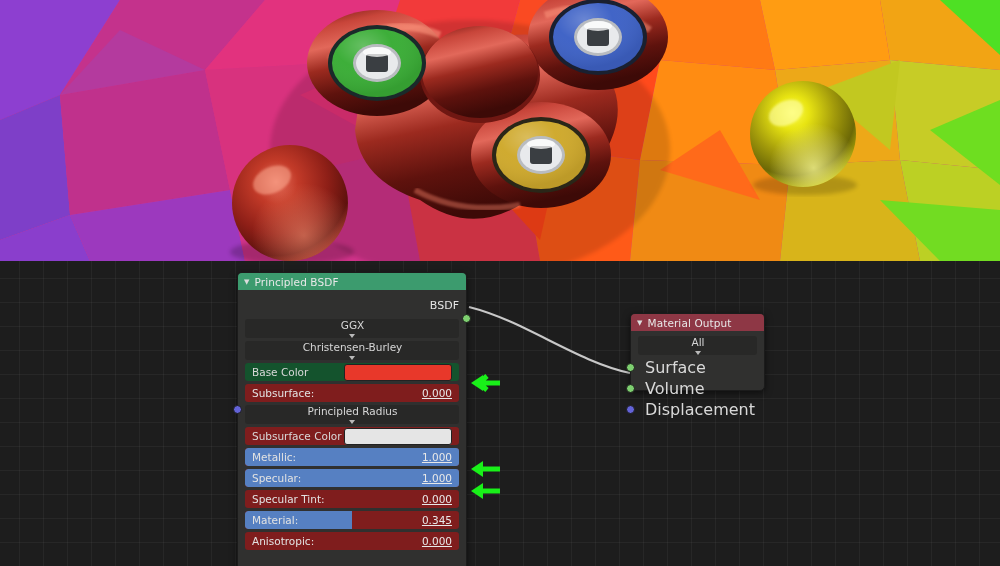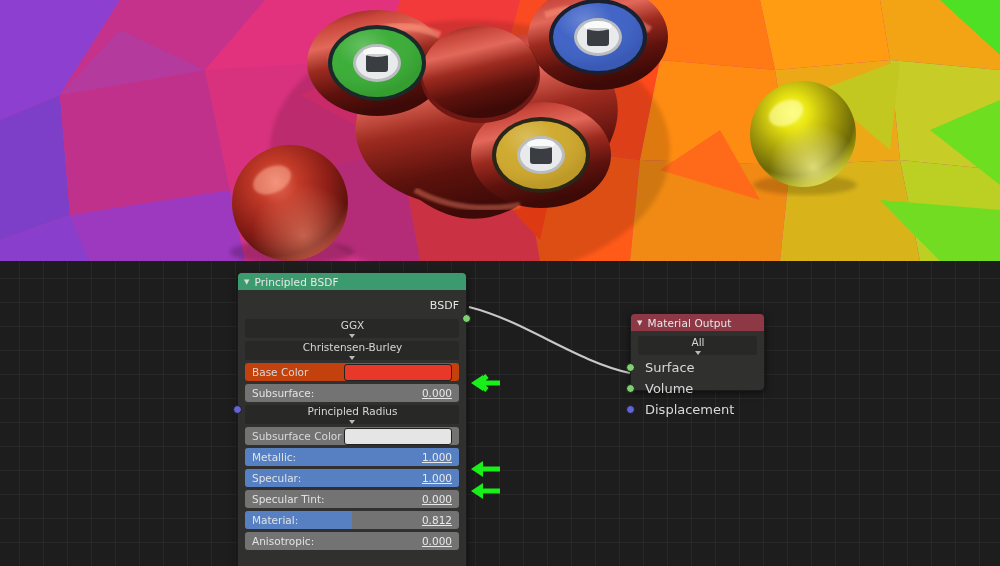--- a/index.html
+++ b/index.html
@@ -31,29 +31,29 @@
   .row { position:relative; height:18px; margin:0 7px 3px 7px; display:flex;
     align-items:center; border-radius:3px; font-size:10.5px; }
 
   .out-row { height:19px; margin:1px 7px 4px 7px; display:flex; align-items:center;
     justify-content:flex-end; font-size:11px; color:#e4e4e4; }
 
   .select { background:#282827; color:#d6d6d6; padding-left:7px; justify-content:space-between;
     padding-right:6px; height:19px;flex-direction:column; }
   .select .chev { font-size:8px; color:#b9b9b9; transform:scaleX(1.5); }
 
-  .field { background:#737373; color:#e2e2e2; padding:0 7px; justify-content:space-between; overflow:hidden; }
+  .field { background:#7f1d1d; color:#e2e2e2; padding:0 7px; justify-content:space-between; overflow:hidden; }
   .field .fill { position:absolute; left:0; top:0; bottom:0; background:#5680c2; border-radius:3px 0 0 3px; }
   .field .lbl, .field .val { position:relative; z-index:2; }
   .field .val { color:#e8e8e8;text-decoration:underline; }
 
   .colorrow { justify-content:space-between; padding-left:7px; color:#d9d9d9; }
   .swatch { width:108px; height:17px; border-radius:3px; border:1px solid #222; }
 
-  .outlabel { padding-left:7px; color:#d9d9d9; font-size:13px; display:flex; align-items:center; height:18px; margin:0 7px 3px 7px;}
+  .outlabel { padding-left:7px; color:#d9d9d9; font-size:16px; display:flex; align-items:center; height:18px; margin:0 7px 3px 7px;}
 
   .sock { position:absolute; width:9px; height:9px; border-radius:50%; border:1px solid #1a1a1a; }
 
   #noodle { position:absolute; left:0; top:0; width:1000px; height:305px; pointer-events:none; }
   .arrow { position:absolute; pointer-events:none; }
 </style>
 </head>
 <body>
 
 <div id="app">
@@ -224,21 +224,21 @@
         <div class="row select">
           <span>GGX</span>
           <span class="chev">▾</span>
         </div>
 
         <div class="row select">
           <span>Christensen-Burley</span>
           <span class="chev">▾</span>
         </div>
 
-        <div class="row field colorrow" style="background:#c2410c;">
+        <div class="row field colorrow" style="background:#14532d;">
 
           <span class="lbl">Base Color</span>
           <span class="swatch" id="sw-base" style="background: rgb(232, 56, 42);"></span>
         </div>
 
         <div class="row field">
 
           <span class="fill" id="fill-0" style="width: 0%; background: transparent;"></span>
           <span class="lbl">Subsurface:</span>
           <span class="val">0.000</span>
@@ -274,21 +274,21 @@
 
           <span class="fill" id="fill-3" style="width: 0%; background: transparent;"></span>
           <span class="lbl">Specular Tint:</span>
           <span class="val">0.000</span>
         </div>
 
         <div class="row field">
 
           <span class="fill" id="fill-4" style="width: 50%;"></span>
           <span class="lbl">Material:</span>
-          <span class="val">0.812</span>
+          <span class="val">0.345</span>
         </div>
 
         <div class="row field">
 
           <span class="fill" id="fill-5" style="width: 0%; background: transparent;"></span>
           <span class="lbl">Anisotropic:</span>
           <span class="val">0.000</span>
         </div>
       </div>
     </div>

